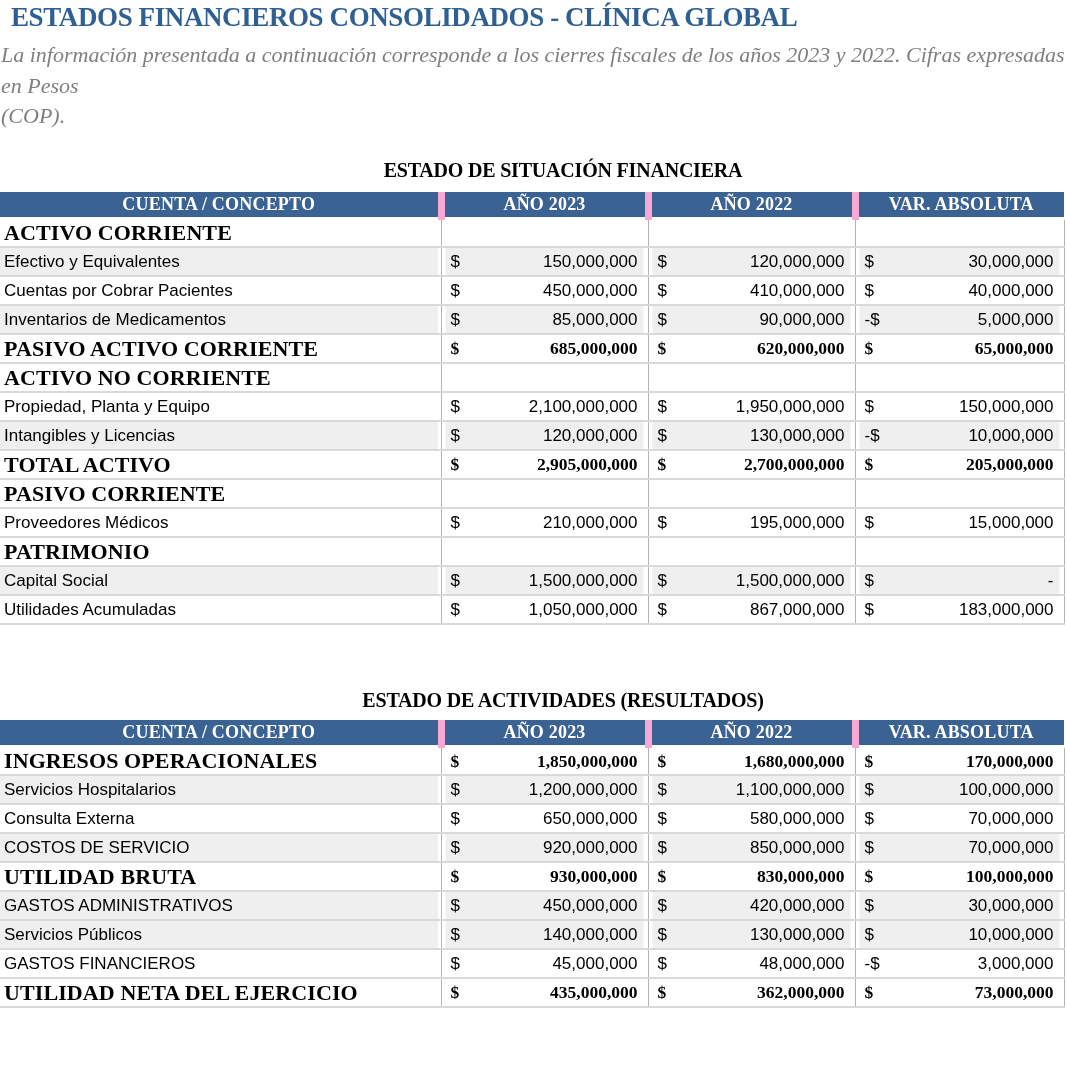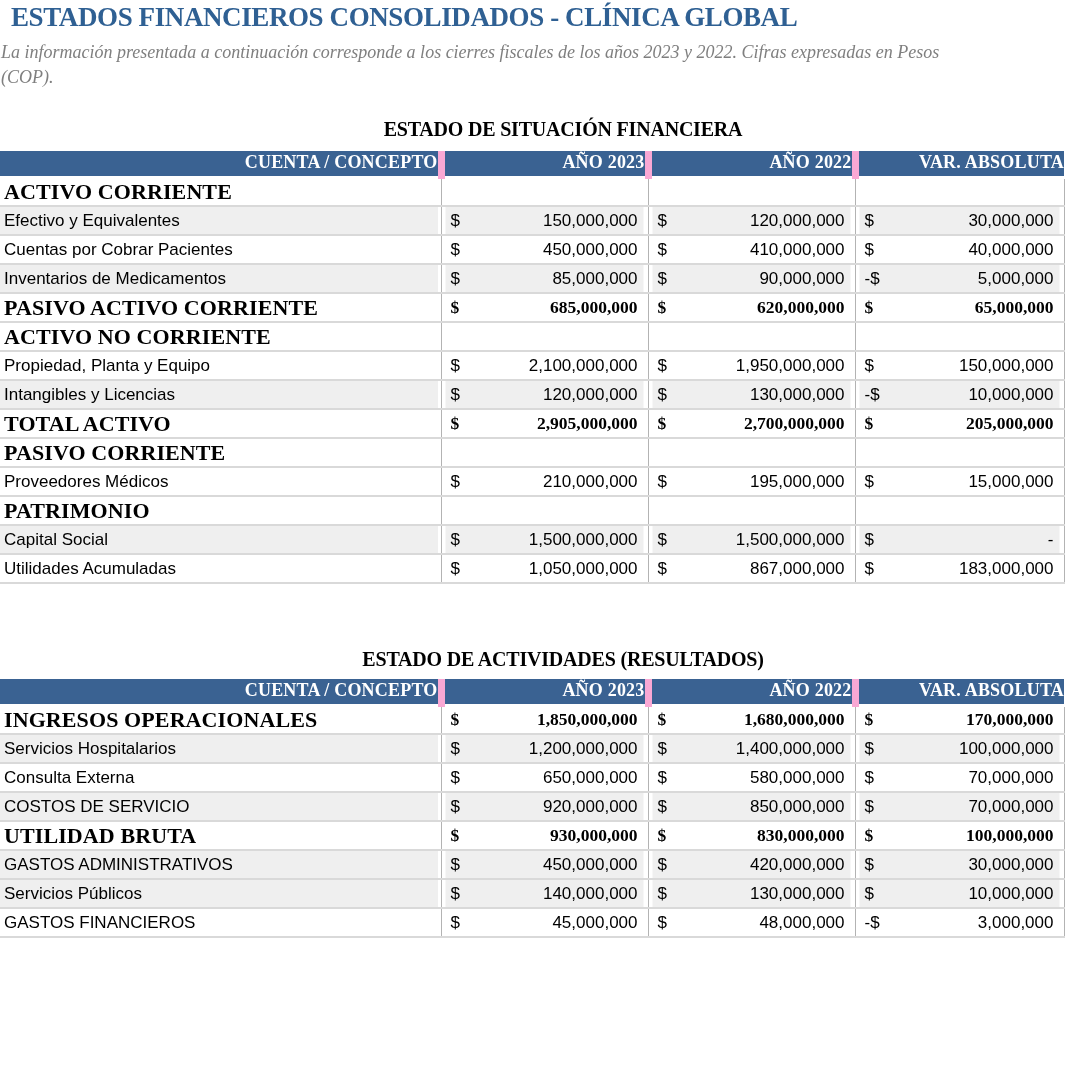--- a/index.html
+++ b/index.html
@@ -21,41 +21,40 @@
   .page{padding:3px 0 0 0;}
   .page-title{
     margin:0 0 9px 11px;
     font-family:"Liberation Serif",serif;font-weight:bold;
     font-size:27px;line-height:1.05;letter-spacing:-0.4px;
     color:var(--title-text);
   }
   .subtitle{
     margin:0 0 0 1px;
     font-family:"Liberation Serif",serif;font-style:italic;
-    font-size:18px;line-height:1.38;color:var(--subtitle-text);
+    font-size:22px;line-height:1.38;color:var(--subtitle-text);
   }
   .table-title{
     font-family:"Liberation Serif",serif;font-weight:bold;
     font-size:20px;line-height:1.1;color:#000;
     text-align:center;position:relative;left:30px;
     letter-spacing:-0.2px;
   }
   #section-balance .table-title{margin:28px 0 11px 0;}
   #section-income .table-title{margin:64px 0 9px 0;}
   table{
     border-collapse:collapse;width:1064px;table-layout:fixed;
   }
   col.c0{width:441px;} col.c1{width:207px;} col.c2{width:207px;} col.c3{width:209px;}
   th{
     background:var(--header-bg);color:var(--header-text);
     font-family:"Liberation Serif",serif;font-weight:bold;
     font-size:18px;letter-spacing:0.2px;
     height:26px;padding:0 0 1px 0;
     border-bottom:3px solid #fff;
-    text-align:right;
   }
   th + th{border-left:7px solid #f9a8d4;}
   td{
     height:29px;padding:0;vertical-align:middle;
     border-bottom:2px solid var(--row-border);
     font-size:17px;color:#000;
   }
   td.num{border-left:1px solid var(--column-divider);}
   td.num:last-child{border-right:1px solid var(--column-divider);}
   td.c-label{padding-left:4px;}
@@ -448,21 +447,21 @@
             <td class="c-label"><span>Servicios Hospitalarios</span></td>
             <td class="num">
               <div class="cellwrap">
                 <span class="cur">$</span>
                 <span class="val">1,200,000,000</span>
               </div>
             </td>
             <td class="num">
               <div class="cellwrap">
                 <span class="cur">$</span>
-                <span class="val">1,400,000,000</span>
+                <span class="val">1,100,000,000</span>
               </div>
             </td>
             <td class="num">
               <div class="cellwrap">
                 <span class="cur">$</span>
                 <span class="val">100,000,000</span>
               </div>
             </td>
           </tr>
           <tr class="data">
@@ -581,20 +580,41 @@
             <td class="num">
               <div class="cellwrap">
                 <span class="cur">$</span>
                 <span class="val">48,000,000</span>
               </div>
             </td>
             <td class="num">
               <div class="cellwrap">
                 <span class="cur">-$</span>
                 <span class="val">3,000,000</span>
+              </div>
+            </td>
+          </tr>
+          <tr class="total">
+            <td class="c-label"><span>UTILIDAD NETA DEL EJERCICIO</span></td>
+            <td class="num">
+              <div class="cellwrap">
+                <span class="cur">$</span>
+                <span class="val">435,000,000</span>
+              </div>
+            </td>
+            <td class="num">
+              <div class="cellwrap">
+                <span class="cur">$</span>
+                <span class="val">362,000,000</span>
+              </div>
+            </td>
+            <td class="num">
+              <div class="cellwrap">
+                <span class="cur">$</span>
+                <span class="val">73,000,000</span>
               </div>
             </td>
           </tr>
         </tbody>
     </table>
   </section>
 
 </div>
 
 </body></html>

